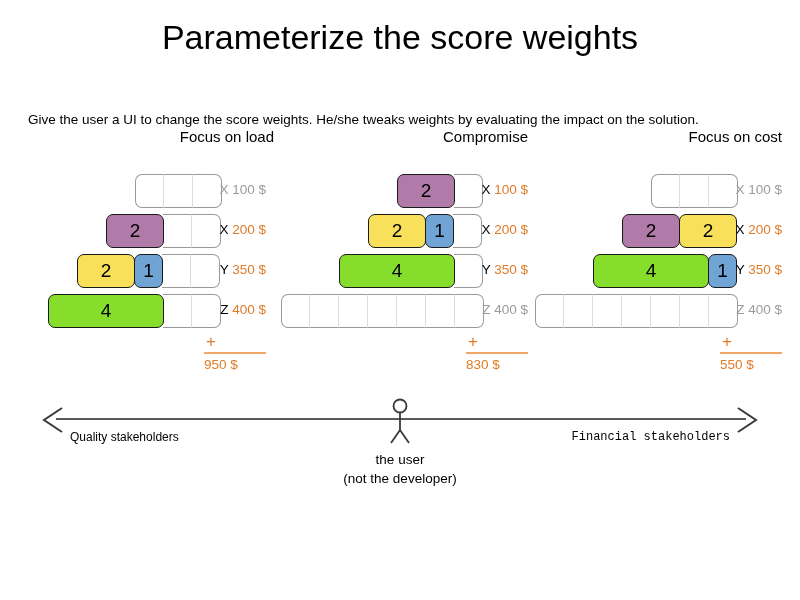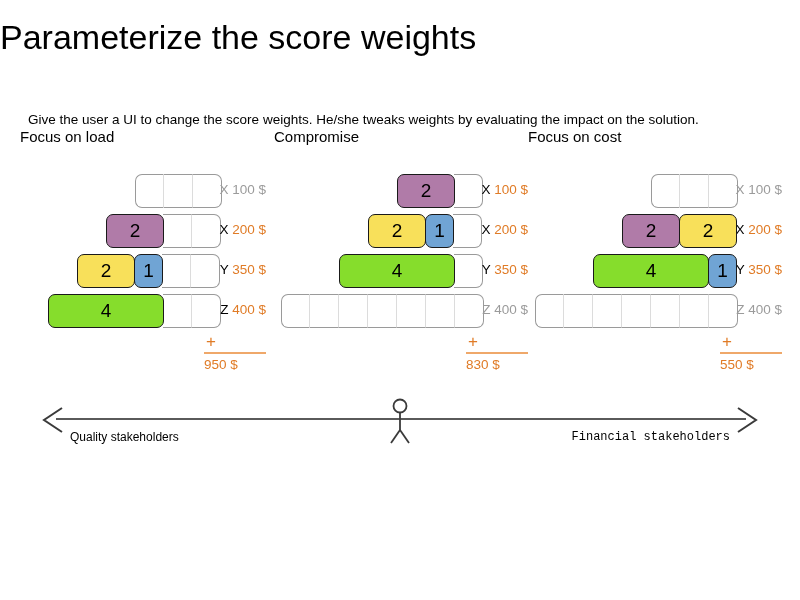--- a/index.html
+++ b/index.html
@@ -6,38 +6,39 @@
   body{
     width:800px;height:600px;
     background:#ffffff;
     font-family:"Liberation Sans", sans-serif;
     color:#000000;
     overflow:hidden;
     position:relative;
   }
   .title{
     position:absolute;top:18px;left:0;width:800px;
+    text-align:center;
     font-size:34px;
     font-weight:400;
     letter-spacing:0px;
     color:#000;
   }
   .subtitle{
     position:absolute;top:68px;left:28px;width:748px;
     font-size:13.5px;
     color:#000;
     white-space:nowrap;
     margin-top:44px;
   }
 
   
   .scenario{position:absolute;top:128px;}
   .scenario-title{
     position:absolute;top:0;width:100%;
-    text-align:left;font-size:15px;color:#000;
+    text-align:right;font-size:15px;color:#000;
     white-space:nowrap;
   }
   .rows{position:absolute;top:46px;left:0;width:100%;}
   .row{
     position:relative;
     height:40px;
   }
   
   .track-wrap{
     position:absolute;
@@ -307,13 +308,15 @@
 
 <div class="stick">
   <svg width="34" height="48" viewBox="0 0 34 48">
     <circle cx="17" cy="8" r="6.5" fill="#ffffff" stroke="#3a3a3a" stroke-width="1.8"></circle>
     <line x1="17" y1="14.5" x2="17" y2="32" stroke="#3a3a3a" stroke-width="1.8"></line>
     <line x1="17" y1="32" x2="8" y2="45" stroke="#3a3a3a" stroke-width="1.8"></line>
     <line x1="17" y1="32" x2="26" y2="45" stroke="#3a3a3a" stroke-width="1.8"></line>
   </svg>
 </div>
 <div class="user-cap">
+  <span>the user</span>
+  <span>(not the developer)</span>
 </div>
 
 </body></html>

